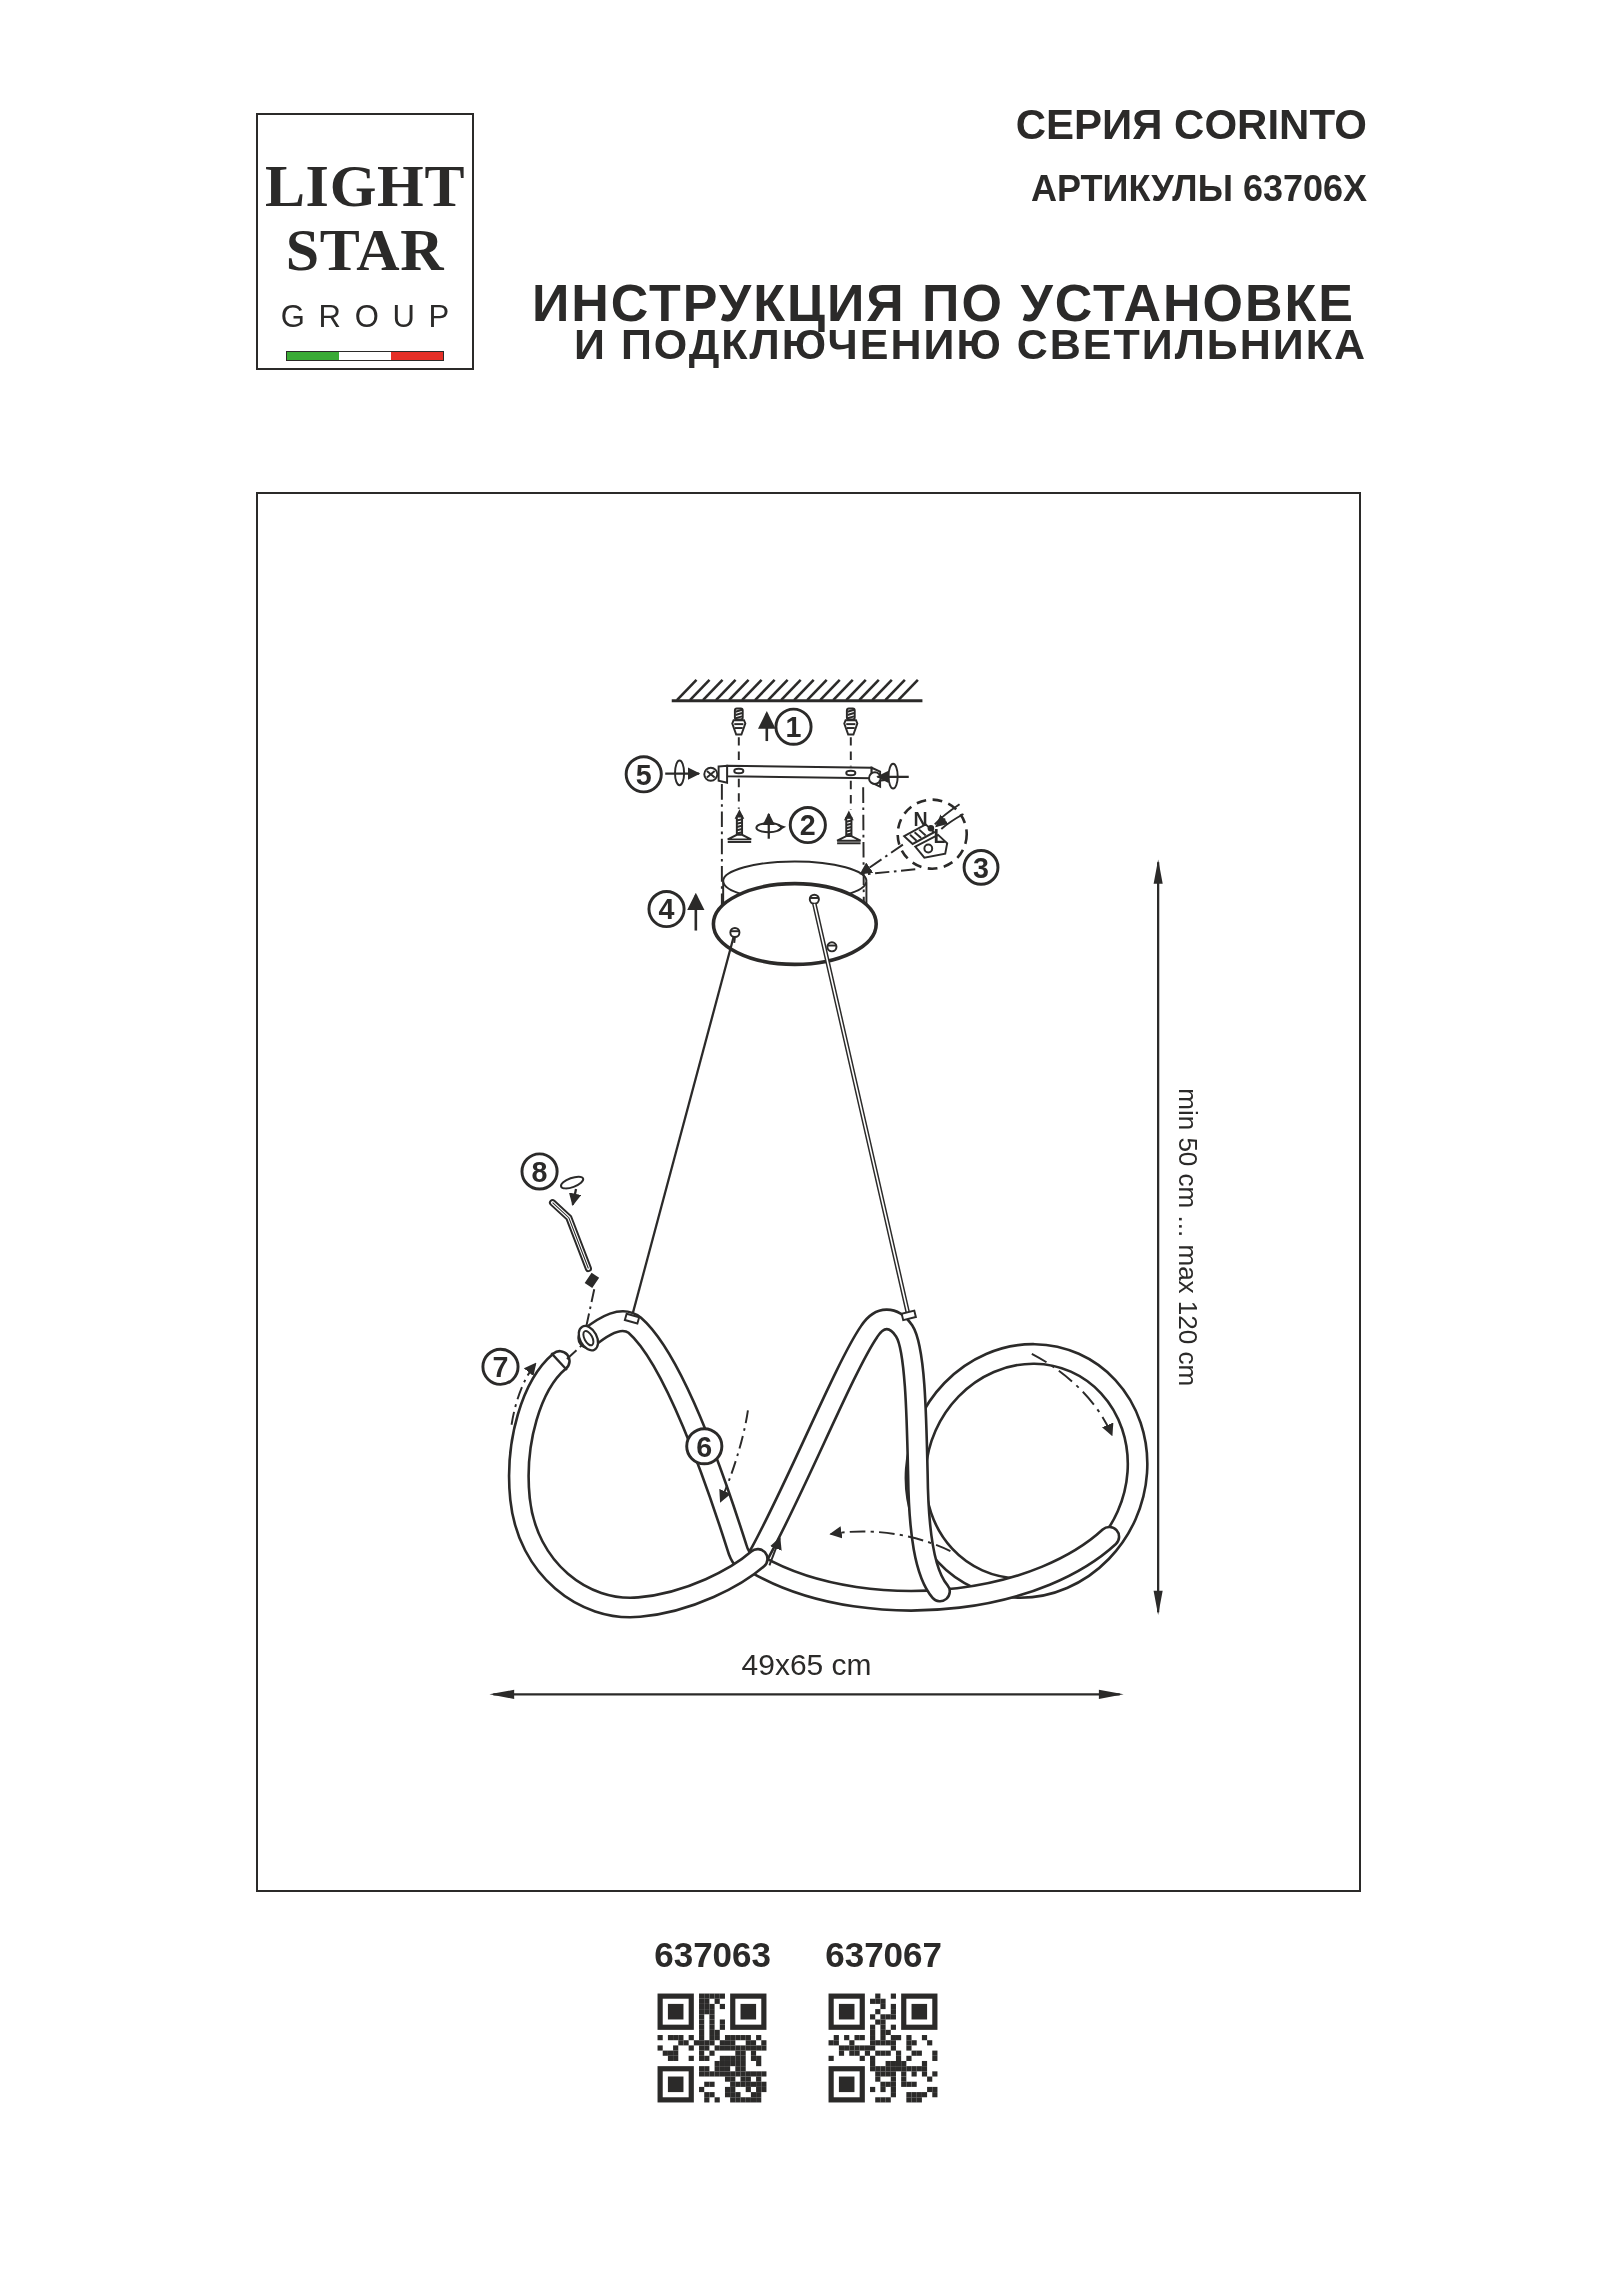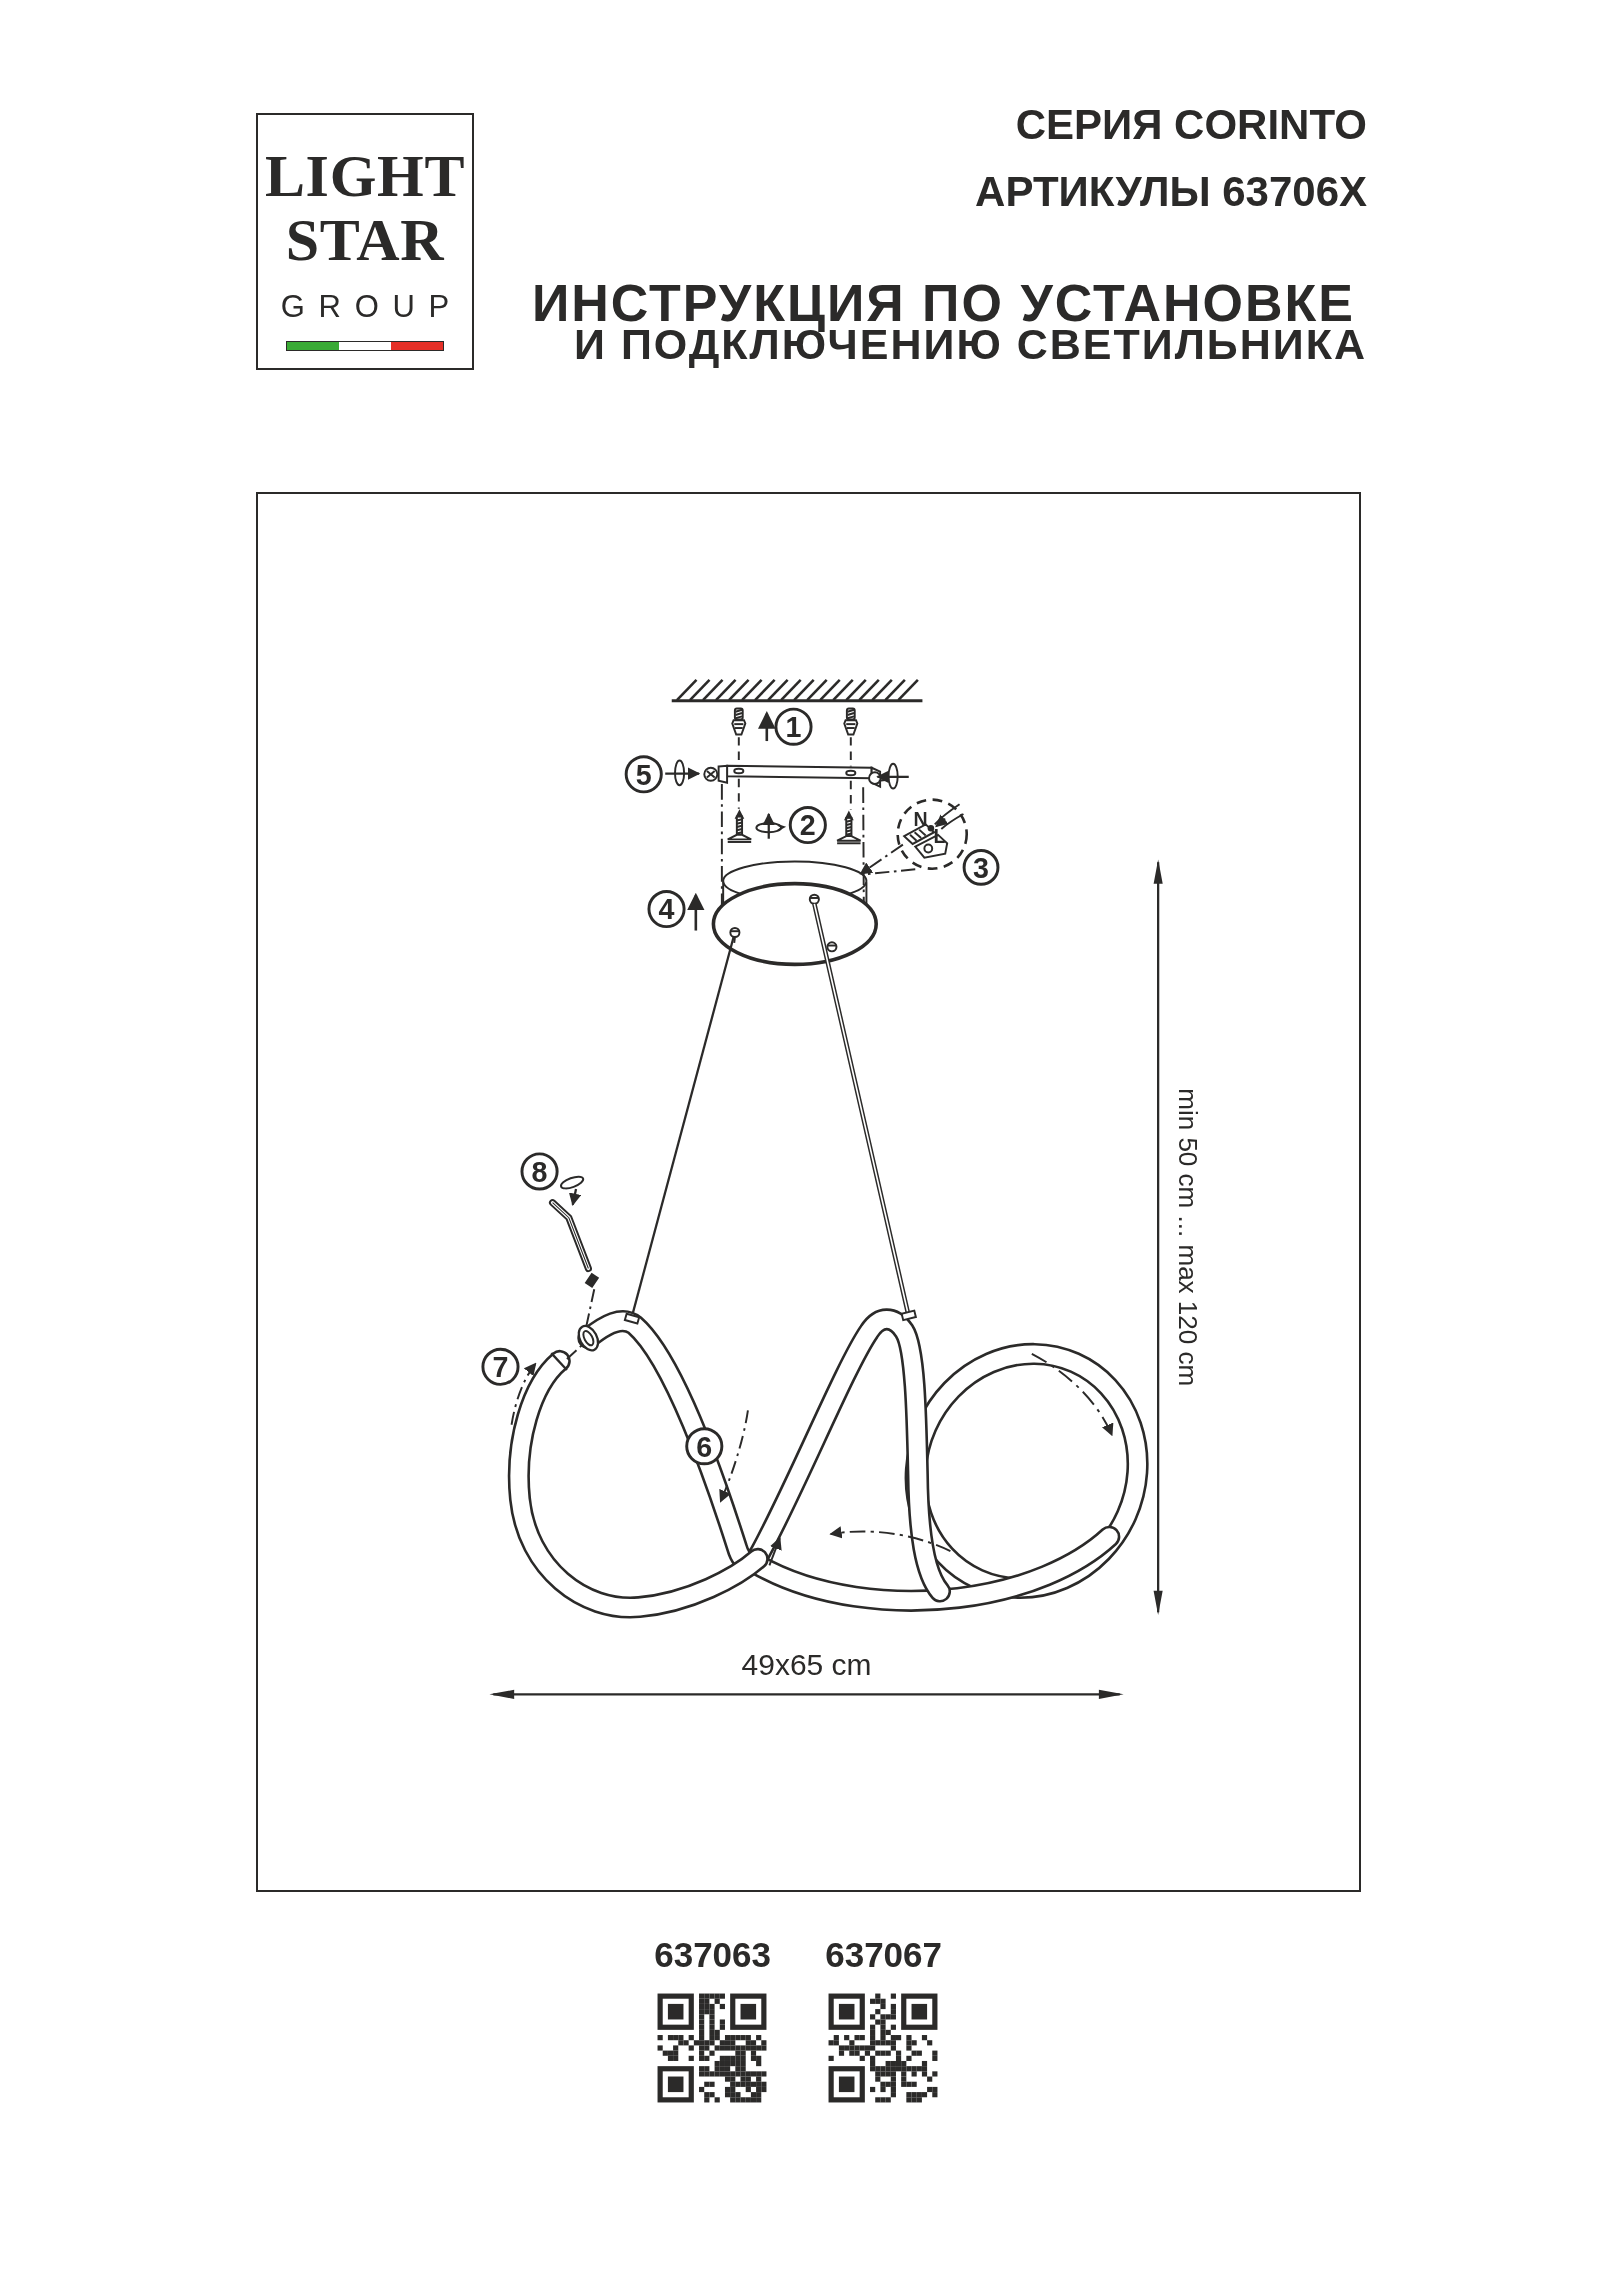--- a/index.html
+++ b/index.html
@@ -3,28 +3,28 @@
 <meta charset="utf-8">
 <style>
   html,body{margin:0;padding:0;background:#888;}
   .page{position:relative;width:1616px;height:2284px;background:#ffffff;overflow:hidden;
         font-family:"Liberation Sans","DejaVu Sans",sans-serif;color:#2b2a29;}
   
   .logo{position:absolute;left:256px;top:113px;width:218px;height:257px;border:2.6px solid #2b2a29;
         box-sizing:border-box;text-align:center;background:#fff;}
   .logo .serif{font-family:"Liberation Serif","DejaVu Serif",serif;font-weight:bold;
                font-size:60px;line-height:64px;letter-spacing:0.7px;}
-  .logo .serif.first{margin-top:29px;}
+  .logo .serif.first{margin-top:39px;}
   .logo .group{font-size:31px;letter-spacing:13.7px;text-indent:13.7px;margin-top:17px;font-weight:400;}
   .flag{width:156px;height:8.5px;margin:15.6px auto 0 auto;border:1.3px solid #2b2a29;display:flex;}
   .flag span{flex:1 1 0;}
   
   .hdr{position:absolute;right:249px;top:0;text-align:right;font-weight:bold;}
   .hdr .l1{position:absolute;right:0;top:101px;white-space:nowrap;font-size:42px;}
-  .hdr .l2{position:absolute;right:0;top:168px;white-space:nowrap;font-size:42px;}
+  .hdr .l2{position:absolute;right:0;top:168px;white-space:nowrap;font-size:36px;}
   .hdr .l3{position:absolute;right:12px;top:273px;white-space:nowrap;font-size:52px;letter-spacing:2px;}
   .hdr .l4{position:absolute;right:0;top:320px;white-space:nowrap;font-size:43px;letter-spacing:2px;}
   
   .frame{position:absolute;left:256px;top:492px;width:1105px;height:1400px;border:2.6px solid #2b2a29;
          box-sizing:border-box;}
   .frame svg{position:absolute;left:-2.6px;top:-2.6px;}
   
   .qr-label{position:absolute;width:118px;text-align:right;top:1935px;font-size:35px;font-weight:bold;}
   .qr{position:absolute;top:1989px;width:118px;height:118px;}
   .site{position:absolute;left:0;right:0;top:2168px;text-align:center;font-size:37px;font-weight:bold;}

